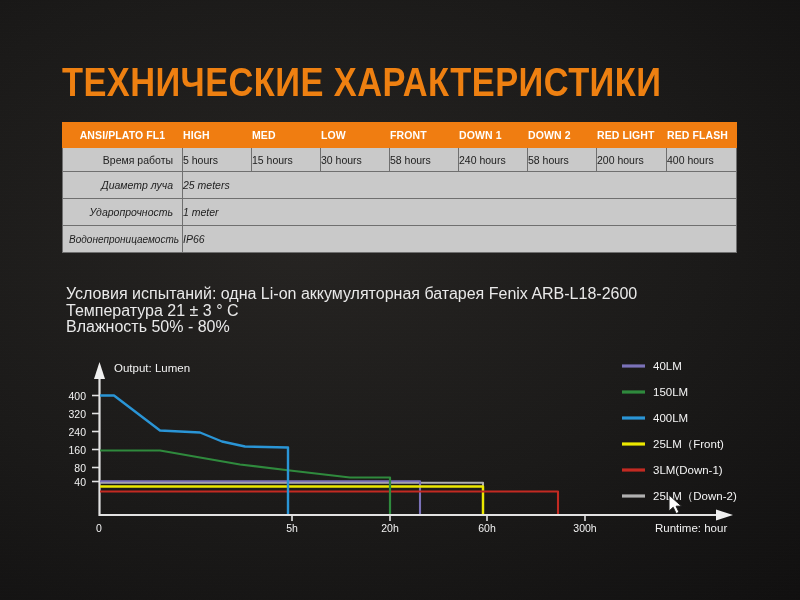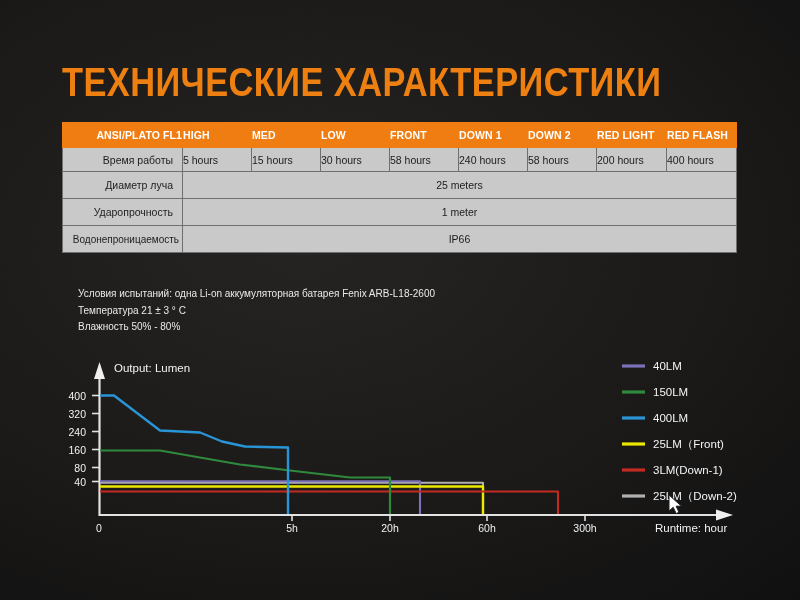--- a/index.html
+++ b/index.html
@@ -70,45 +70,44 @@
   #spec-table thead th {
     background: #f07d11;
     color: #ffffff;
     font-weight: bold;
     font-size: 10.5px;
     border-color: #f07d11;
     height: 24px;
     letter-spacing: 0.1px;
   }
   #spec-table thead th.first {
-    text-align: right;
+    text-align: center;
     margin-left: 24px;
   }
   #spec-table td.rowlabel {
     text-align: right;
     padding-right: 9px;
     font-size: 10.5px;
     color: #1d1d1d;
   }
   #spec-table td.rowlabel.tight {
     font-size: 10px;
     padding-right: 3px;
   }
   #spec-table td.span {
-    text-align: center;
-  }
-  #spec-table tr.tall td { height: 26px; }
+  }
+  #spec-table tr.tall td { height: 26px; font-style: italic; }
 
   
   #conditions {
     position: absolute;
-    left: 78px;
+    left: 66px;
     top: 286px;
     color: #e9e9e9;
-    font-size: 10px;
+    font-size: 16px;
     line-height: 16.5px;
     white-space: nowrap;
   }
 
   
   #chart {
     position: absolute;
     left: 0;
     top: 0;
     width: 800px;

